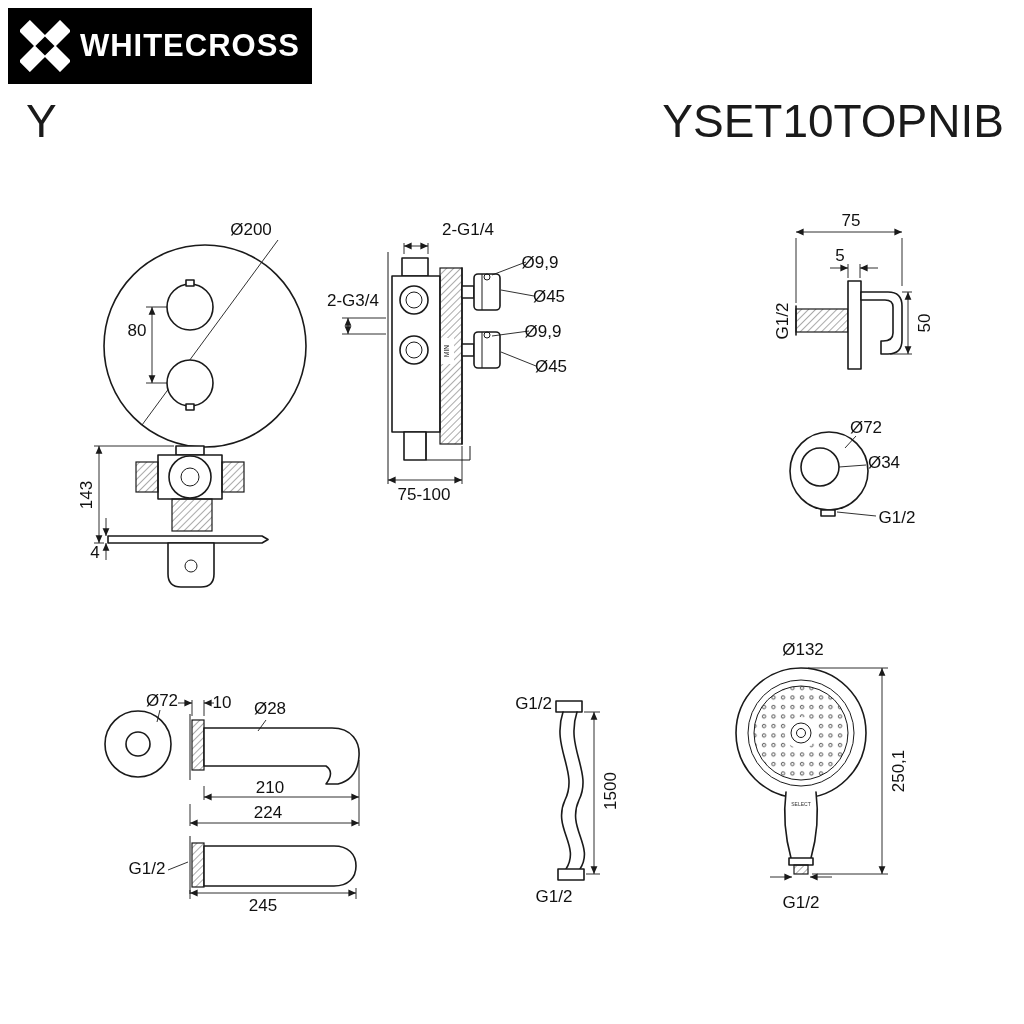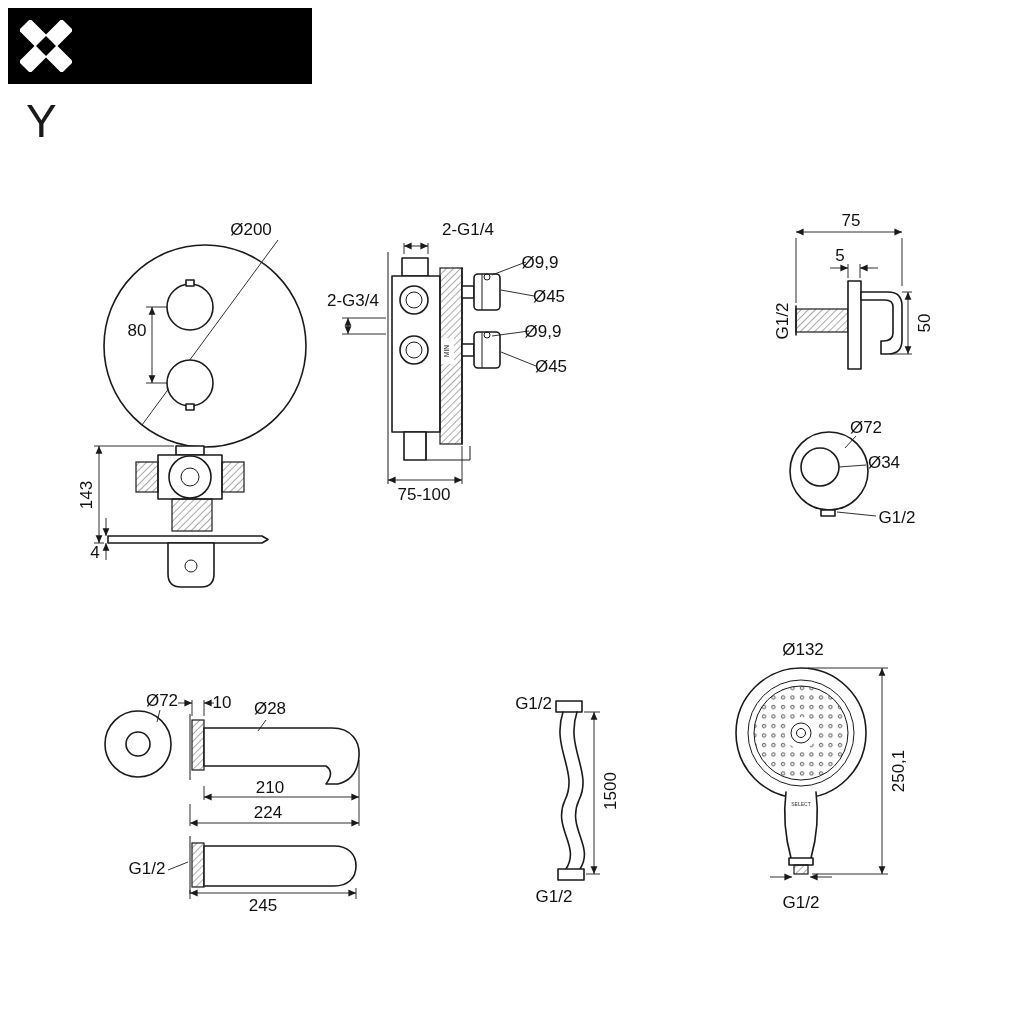--- a/index.html
+++ b/index.html
@@ -36,23 +36,25 @@
             <rect x="-28" y="-7.5" width="56" height="15" fill="#fff"></rect>
           </g>
         <g transform="rotate(-45)">
             <rect x="-28" y="-7.5" width="56" height="15" fill="#fff"></rect>
           </g>
         <g transform="rotate(45)">
             <rect x="-6.5" y="-6.5" width="13" height="13" fill="#000"></rect>
           </g>
       </g>
     </svg>
+    <span class="logo-text">WHITECROSS</span>
   </div>
 
   <div class="series">Y</div>
+  <div class="model">YSET10TOPNIB</div>
 
   <svg class="dwg" width="1024" height="1024" viewBox="0 0 1024 1024">
     <defs>
       <marker id="ar" viewBox="0 0 10 10" refX="8.5" refY="5" markerWidth="10" markerHeight="10" orient="auto-start-reverse">
         <path d="M0,1.2 L8.5,5 L0,8.8 Z" fill="#1a1a1a"></path>
       </marker>
       <pattern id="h" width="5" height="5" patternUnits="userSpaceOnUse" patternTransform="rotate(45)">
         <line x1="0" y1="0" x2="0" y2="5" stroke="#444" stroke-width="0.9"></line>
       </pattern>
       <pattern id="dt" width="9.5" height="9.5" patternUnits="userSpaceOnUse">

